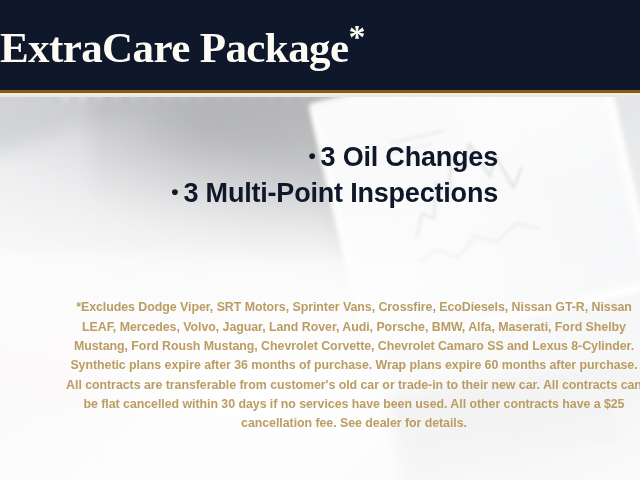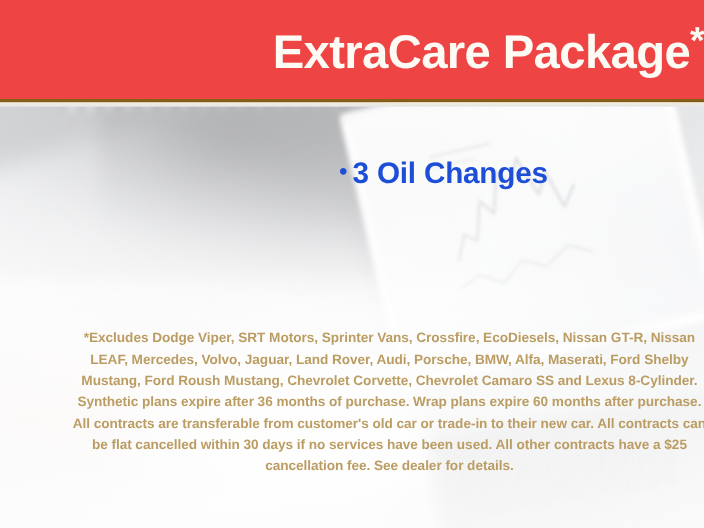--- a/index.html
+++ b/index.html
@@ -148,26 +148,27 @@
       rgba(255,255,255,0.18) 60%,
       rgba(255,255,255,0.06) 100%);
   }
 
   
   .header-band {
     position: absolute;
     left: 0; top: 0;
     width: 640px;
     height: 93px;
-    background: #ef4444;
+    background: #0f172a;
     box-sizing: border-box;
     display: flex;
     align-items: center;
-    justify-content: flex-end;
+    justify-content: flex-start;
     z-index: 5;
+    font-family: Liberation Serif, serif;
   }
   .header-band::after {
     content: "";
     position: absolute;
     left: 0; bottom: 0;
     width: 100%;
     height: 3px;
     background: linear-gradient(180deg, #8a6318 0%, #7d5914 100%);
   }
   .header-title {
@@ -198,21 +199,21 @@
   .benefits {
     position: absolute;
     left: 0; top: 140px;
     width: 640px;
     z-index: 4;
     padding-right: 142px;
     box-sizing: border-box;
     text-align: right;
   }
   .benefit-row {
-    color: #1d4ed8;
+    color: #0f172a;
     font-size: 27px;
     font-weight: bold;
     line-height: 1.32;
     letter-spacing: -0.2px;
     white-space: nowrap;
   }
   .benefit-row .dot {
     font-size: 21px;
     vertical-align: 3px;
     margin-right: 5px;
@@ -258,17 +259,18 @@
     <div class="bd-wash2"></div>
   </div>
 
   <div class="header-band">
     <h1 class="header-title"><span>ExtraCare Package</span><span class="star">*</span></h1>
   </div>
   <div class="band-hairline"></div>
 
   <div class="benefits">
     <div class="benefit-row"><span class="dot">•</span><span>3 Oil Changes</span></div>
+    <div class="benefit-row"><span class="dot">•</span><span>3 Multi-Point Inspections</span></div>
   </div>
 
   <p class="disclaimer">*Excludes Dodge Viper, SRT Motors, Sprinter Vans, Crossfire, EcoDiesels, Nissan GT-R, Nissan LEAF, Mercedes, Volvo, Jaguar, Land Rover, Audi, Porsche, BMW, Alfa, Maserati, Ford Shelby Mustang, Ford Roush Mustang, Chevrolet Corvette, Chevrolet Camaro SS and Lexus 8-Cylinder. Synthetic plans expire after 36 months of purchase. Wrap plans expire 60 months after purchase. All contracts are transferable from customer's old car or trade-in to their new car. All contracts can be flat cancelled within 30 days if no services have been used. All other contracts have a $25 cancellation fee. See dealer for details.</p>
 
 </div>
 
 </body></html>

